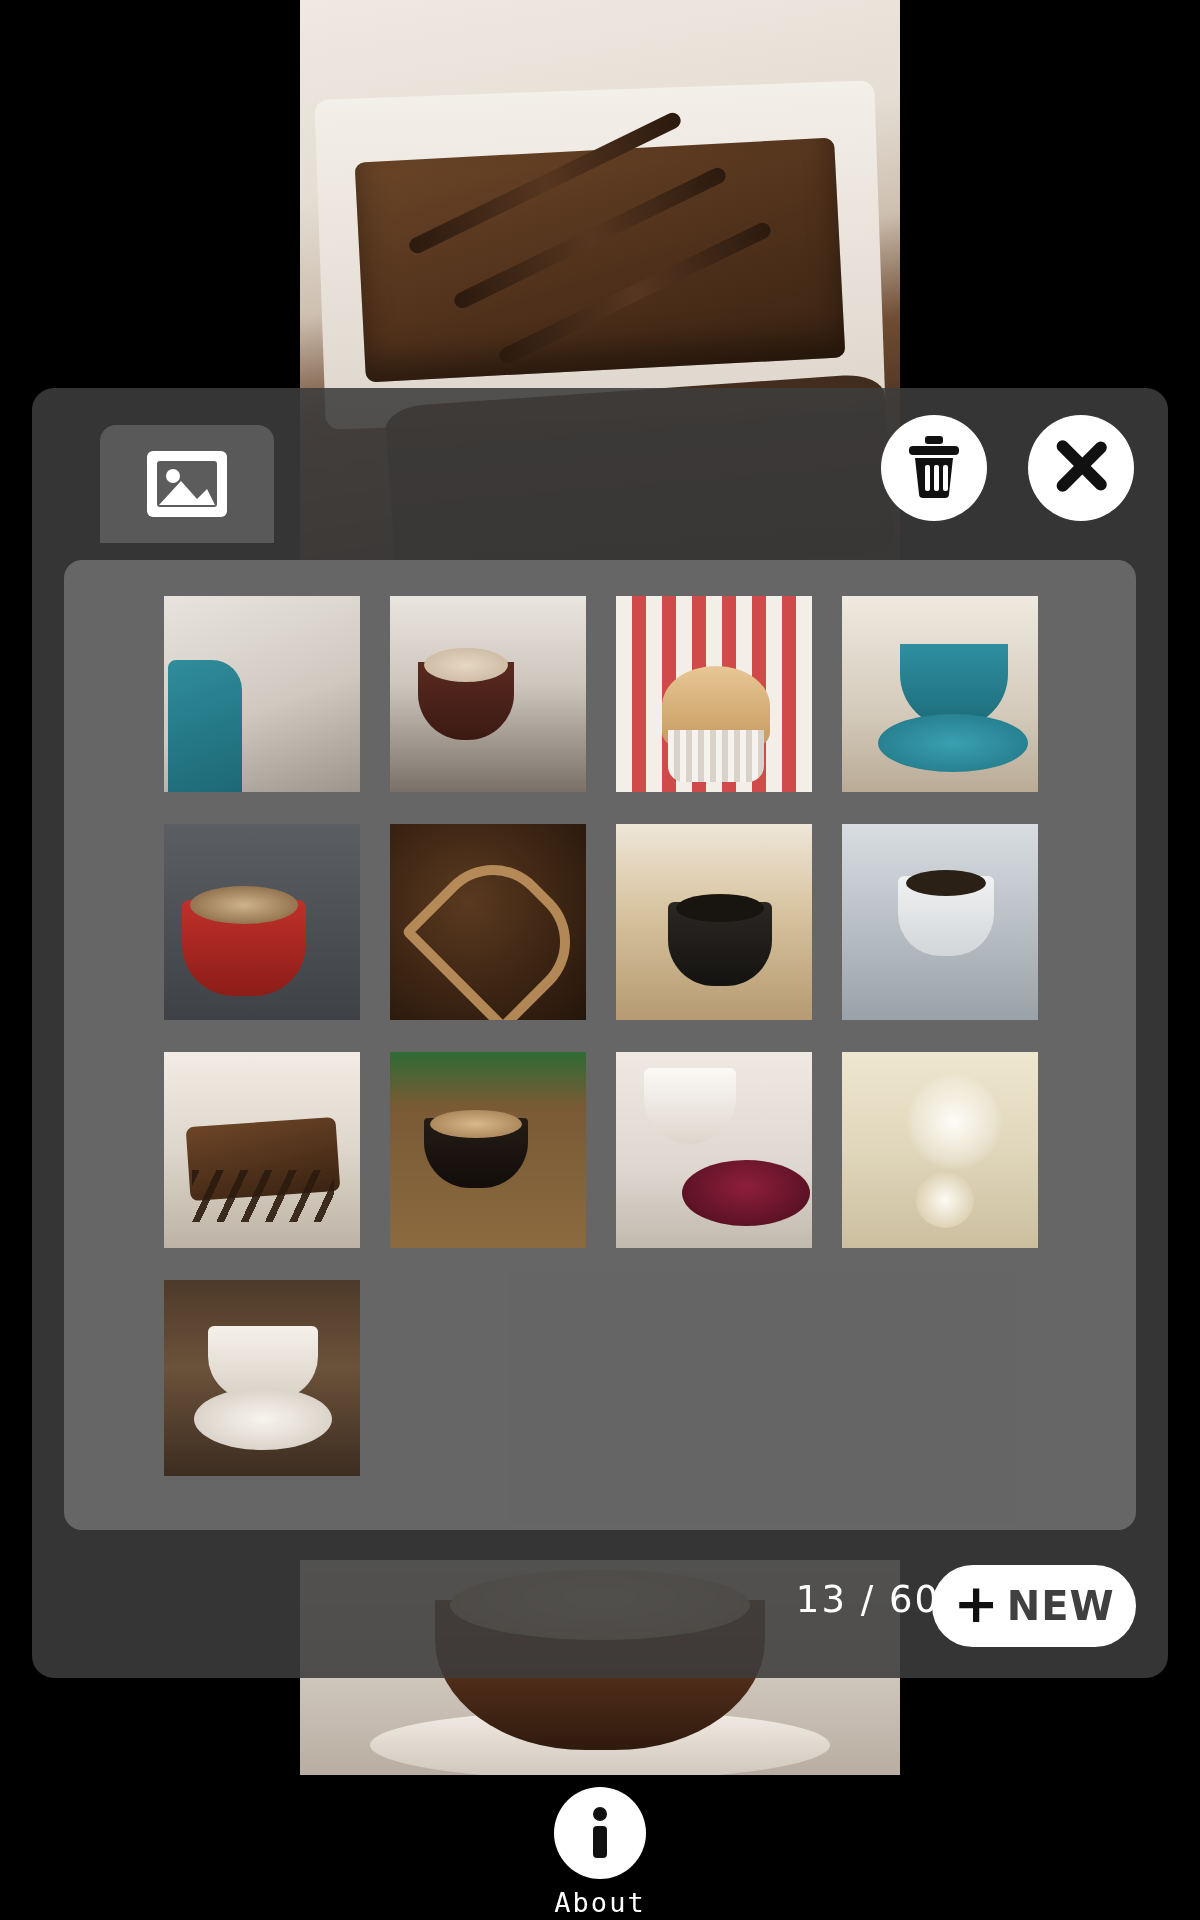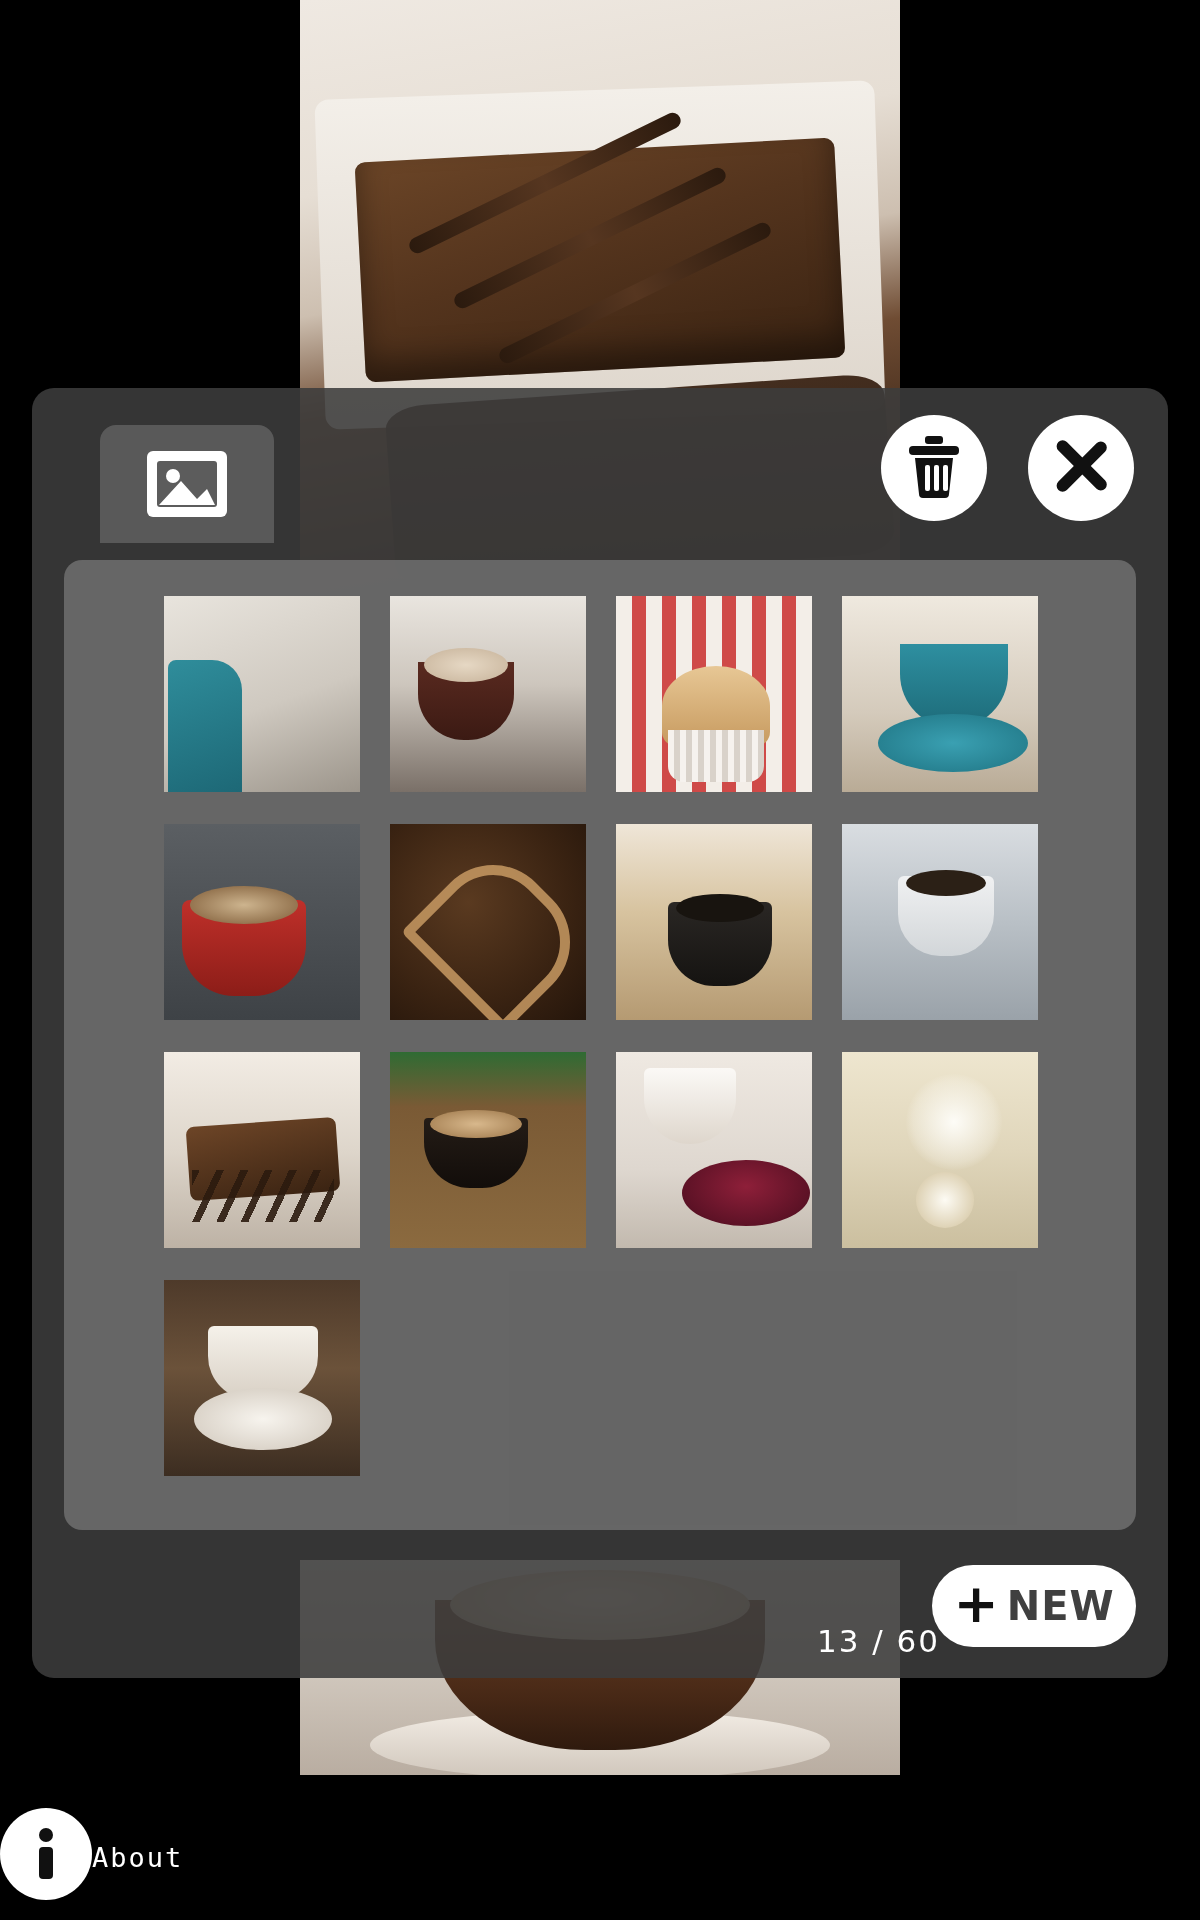--- a/index.html
+++ b/index.html
@@ -165,42 +165,41 @@
   .t-dandelion::before { content:""; position:absolute; left:64px; top:22px; width:96px; height:96px; background:radial-gradient(circle,#fdfcf7 0%,rgba(253,252,247,.25) 60%,transparent 72%); border-radius:50%;}
   .t-dandelion::after { content:""; position:absolute; left:74px; top:120px; width:58px; height:56px; background:radial-gradient(circle,#fdfbf4 0%,#ded2b5 70%); border-radius:50%;}
   .t-wood-cappu { background: linear-gradient(180deg,#4e3a2a 0%,#6b523a 45%,#3c2d21 100%); }
   .t-wood-cappu::before { content:""; position:absolute; left:44px; top:46px; width:110px; height:74px; background:linear-gradient(180deg,#f5f1ea,#d8d0c5); border-radius: 6px 6px 44px 44px;}
   .t-wood-cappu::after { content:""; position:absolute; left:30px; top:108px; width:138px; height:62px; background:radial-gradient(ellipse,#f7f4ee,#cfc6ba); border-radius:50%;}
 
   
   .counter {
     position:absolute; left: 740px; top: 1578px;
     width: 200px; text-align:right;
-    color:#fff; font-size: 31px; letter-spacing: 2px;
+    color:#fff; font-size: 37px; letter-spacing: 2px;
     font-family: "DejaVu Sans", sans-serif;
-    margin-top: 45px;
   }
   .new-btn {
     position:absolute; left: 932px; top: 1565px;
     width: 204px; height: 82px;
     background:#fff; border-radius: 41px;
     display:flex; align-items:center; justify-content:center; gap: 8px;
   }
   .new-btn .plus { font-size: 54px; line-height:1; font-weight:bold; color:#111; margin-top:-4px;}
   .new-btn .new-label { font-size: 40px; font-weight: bold; color:#404040; letter-spacing: 1px; }
 
   
   .bottombar {
     position:absolute; left:0; top: 1775px;
     width: 1200px; height: 145px;
     background:#000;
     display:flex;
   }
   .bb-item {
-    flex:1; display:flex; flex-direction:row; align-items:center; justify-content:flex-start;
+    flex:1; display:flex; flex-direction:column; align-items:center; justify-content:flex-start;
     padding-top: 12px;
   }
   .bb-circle {
     width: 92px; height: 92px; border-radius:50%;
     background:#fff; display:flex; align-items:center; justify-content:center;
   }
   .bb-label {
     margin-top: 8px; color:#fff; font-size: 27px;
     font-family: "DejaVu Sans Mono", monospace;
     letter-spacing: 2px;

